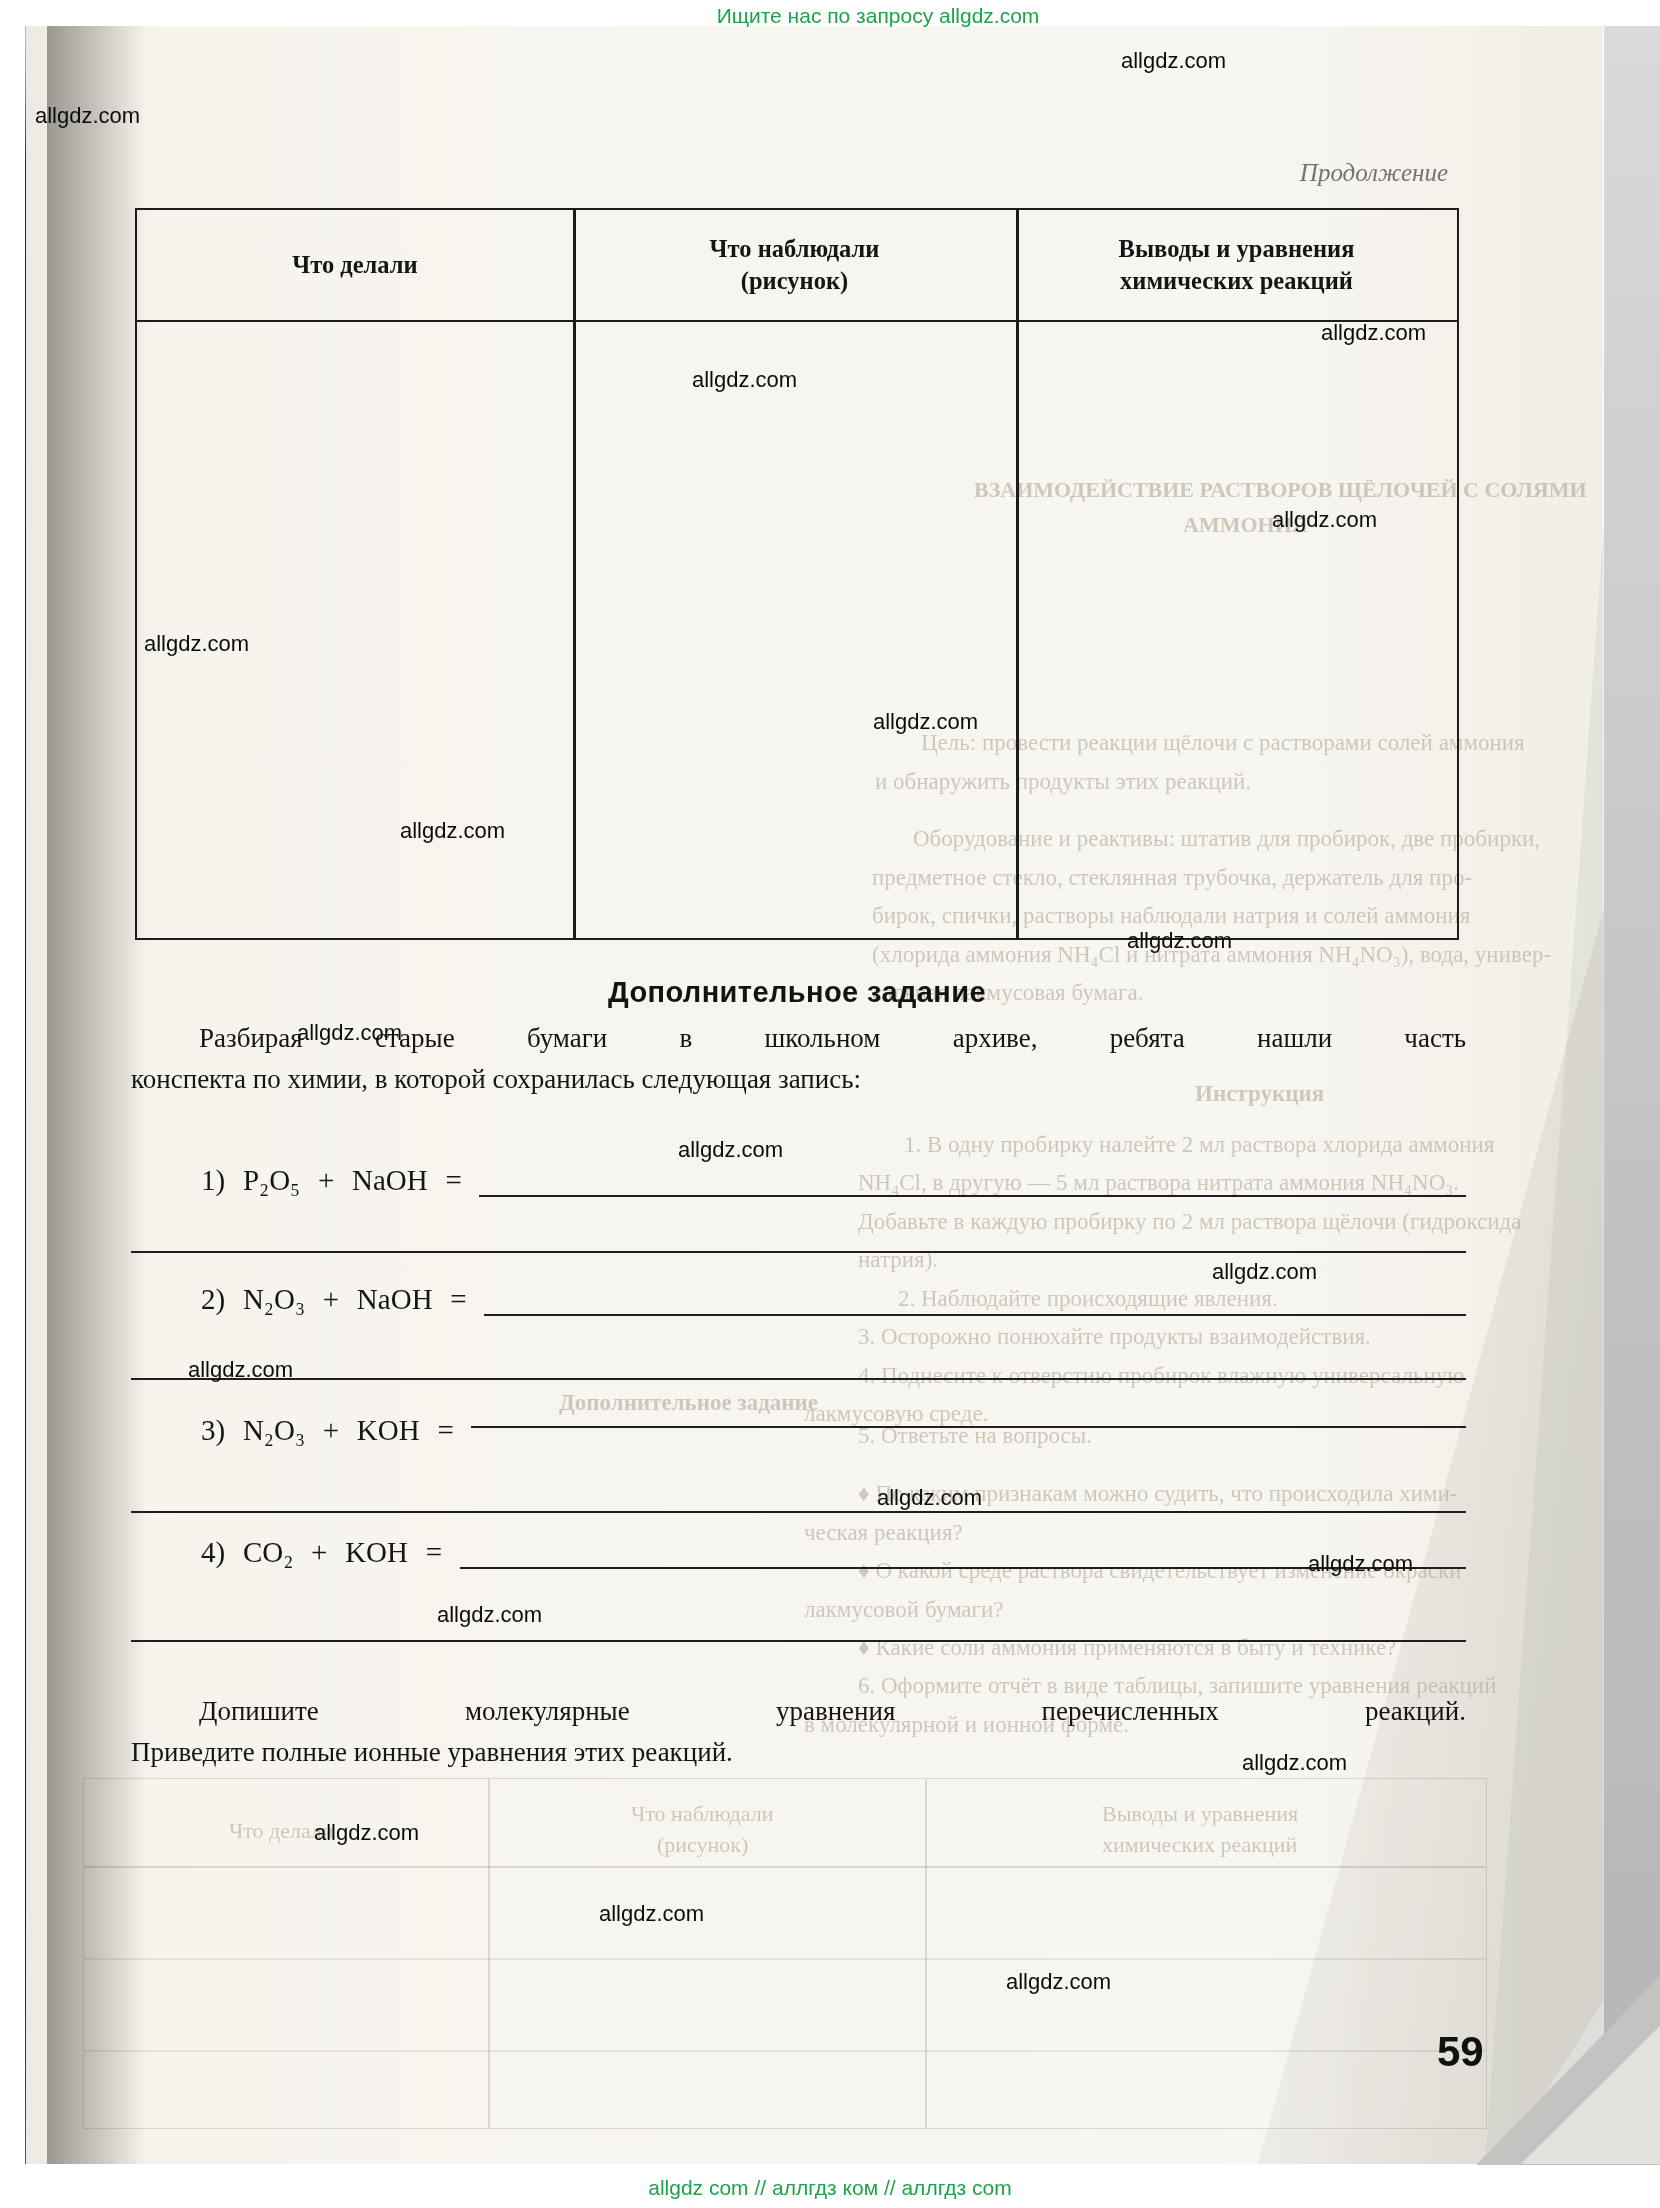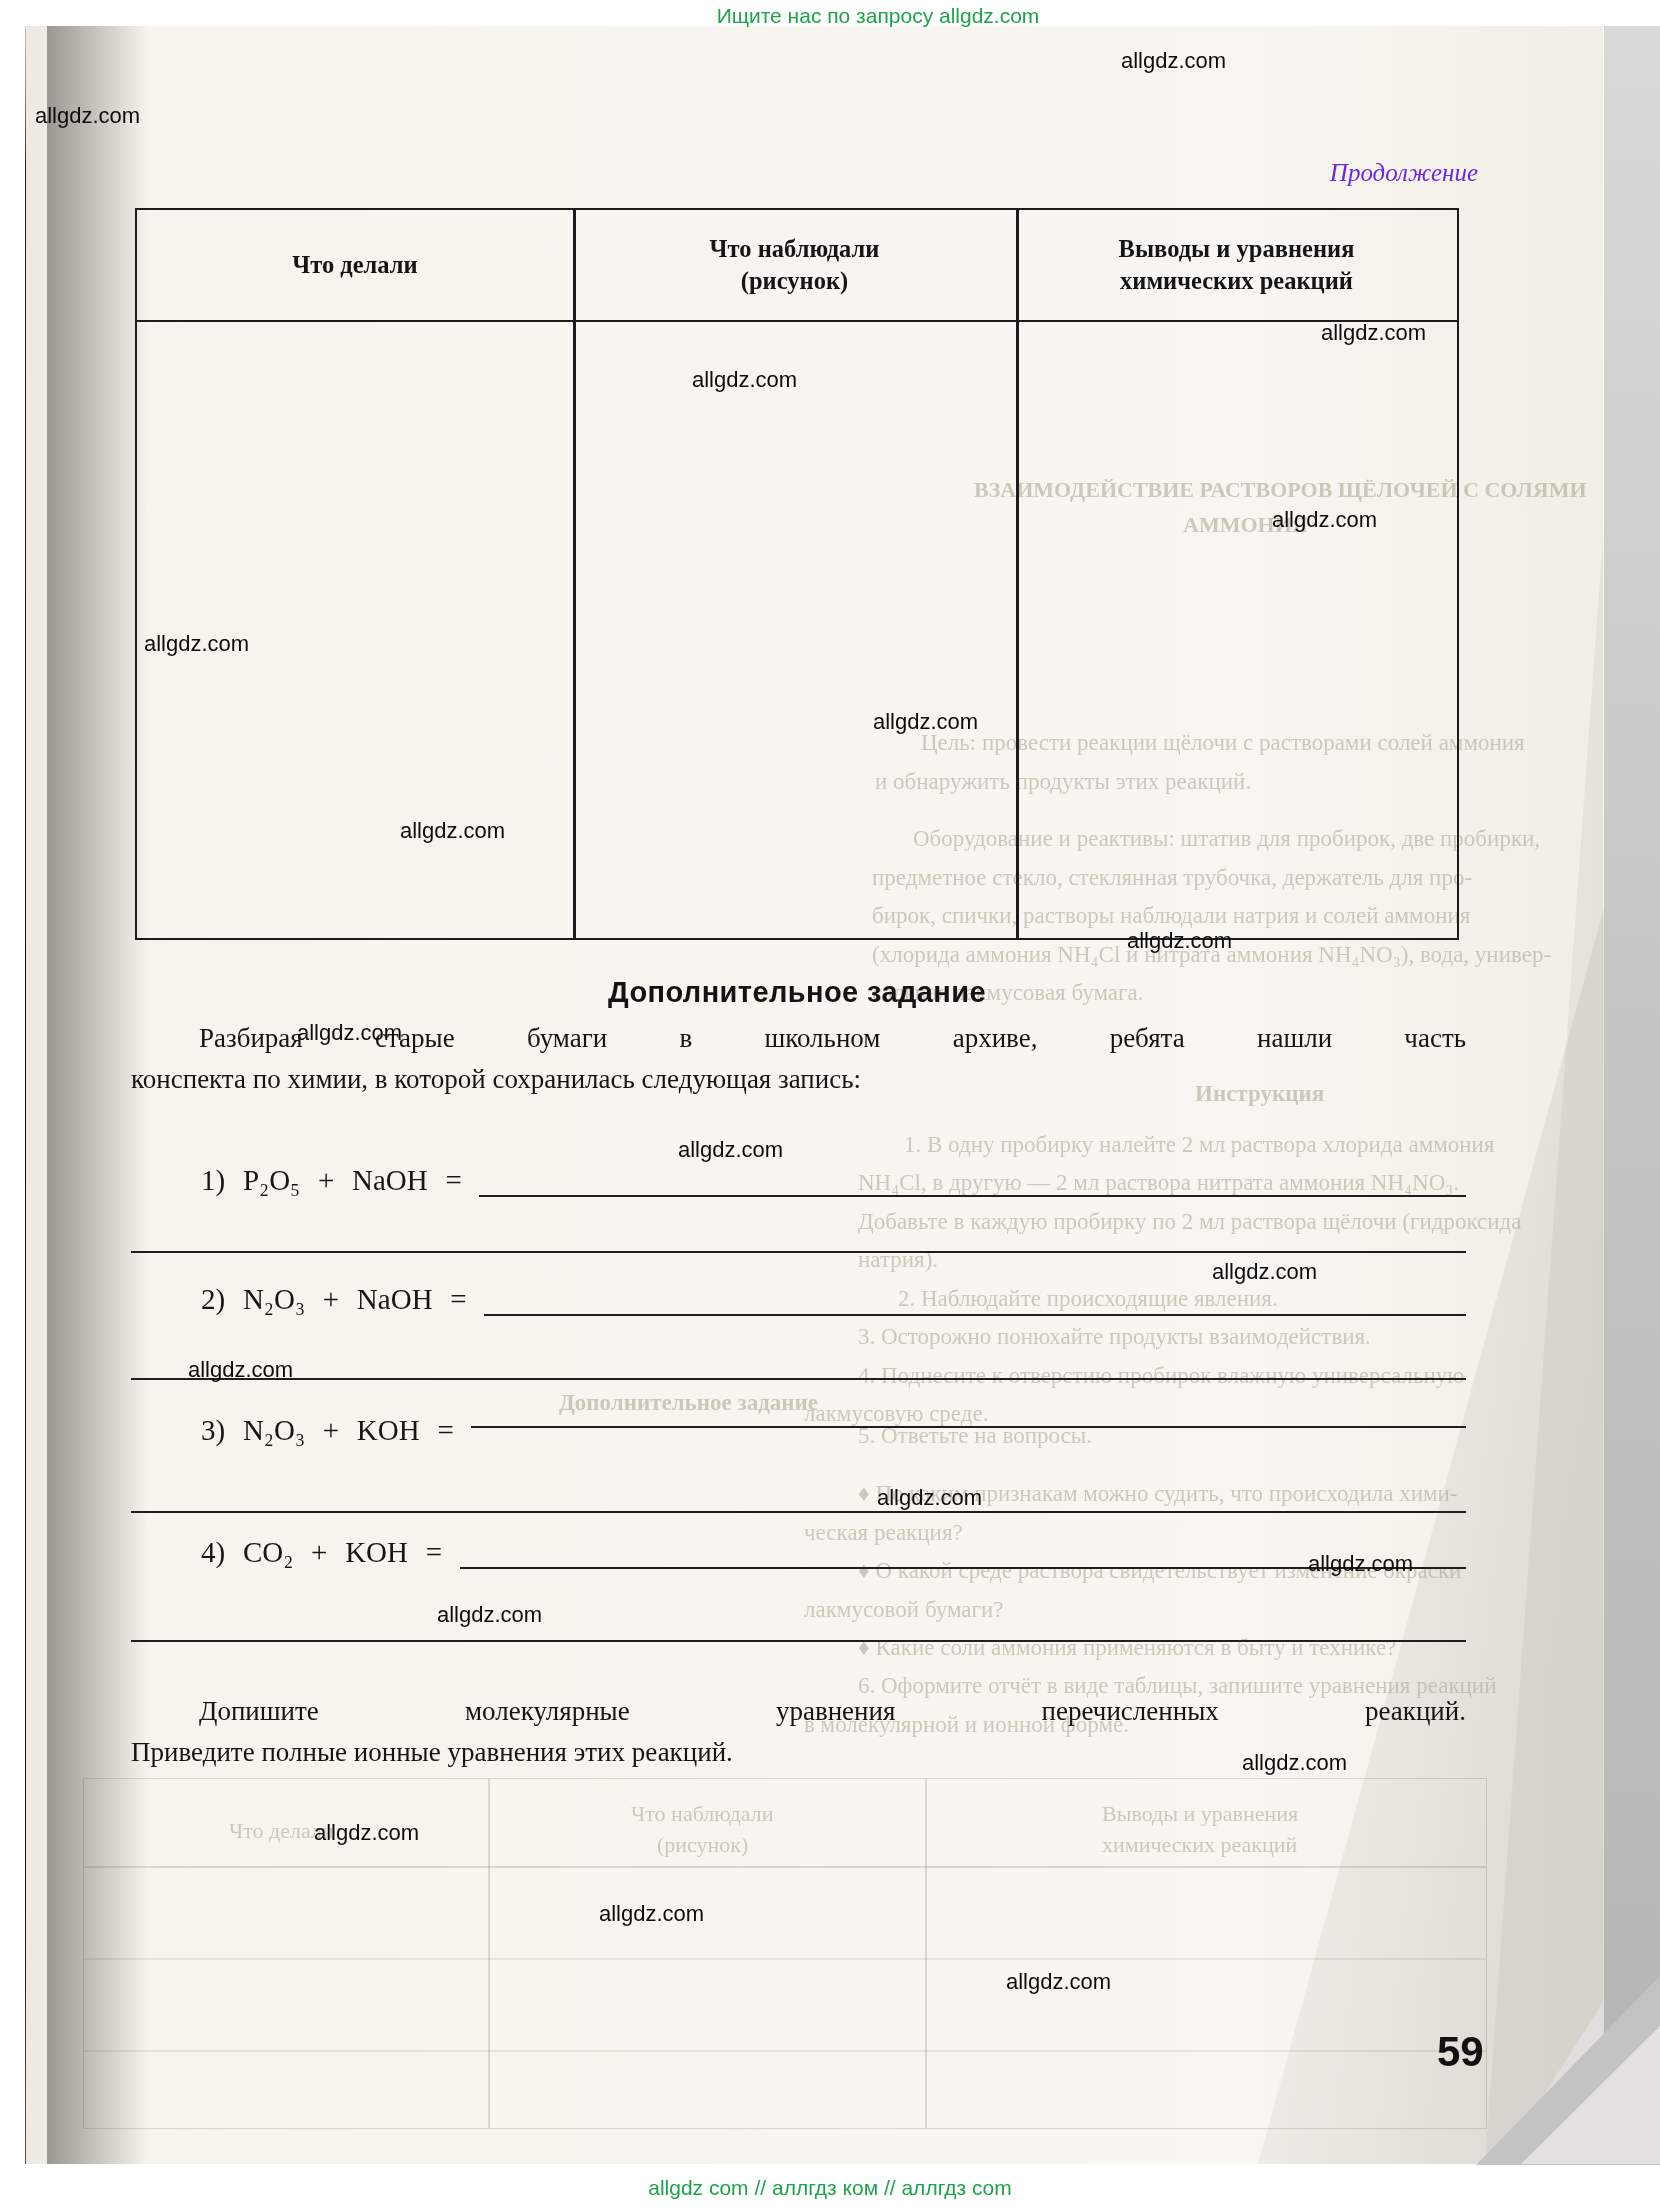--- a/index.html
+++ b/index.html
@@ -27,21 +27,21 @@
     background:rgba(150,146,138,.12);clip-path:polygon(100% 0,100% 100%,0 100%);z-index:2;pointer-events:none;}
 
   
   .banner{position:absolute;left:0;width:100%;text-align:center;color:#1ea24b;
     font:21px "Liberation Sans","DejaVu Sans",sans-serif;z-index:9;}
   .banner.top{top:4.4px;padding-left:48px;}
   .banner.bottom{top:2176px;}
 
   
   .content{position:absolute;left:0;top:0;width:1660px;height:2208px;z-index:5;}
-  .continuation{position:absolute;right:182px;top:159px;font:italic 25px "Liberation Serif",serif;color:#6d28d9;}
+  .continuation{position:absolute;right:212px;top:159px;font:italic 25px "Liberation Serif",serif;color:#737373;}
 
   .lab-table{position:absolute;left:135px;top:208px;width:1324px;height:732px;
     border:2.6px solid #1c1c1c;box-sizing:border-box;}
   .lab-table .v1{position:absolute;left:436px;top:0;bottom:0;width:2.6px;background:#1c1c1c;}
   .lab-table .v2{position:absolute;left:879px;top:0;bottom:0;width:2.6px;background:#1c1c1c;}
   .hdr-row{position:absolute;left:0;top:0;width:100%;height:112px;border-bottom:2.6px solid #1c1c1c;
     box-sizing:border-box;display:flex;}
   .hdr-cell{display:flex;flex-direction:column;justify-content:center;align-items:center;
     font-weight:bold;font-size:24.5px;line-height:32px;color:#151515;}
   .hdr-cell:nth-child(1){width:436px;}
@@ -106,21 +106,21 @@
       <div class="bleed" style="left: 1183px; top: 512px; font-size: 22px; font-weight: 700;">АММОНИЯ</div>
       <div class="bleed" style="left: 921px; top: 730px; font-size: 23px;">Цель: провести реакции щёлочи с растворами солей аммония</div>
       <div class="bleed" style="left: 875px; top: 769px; font-size: 23px;">и обнаружить продукты этих реакций.</div>
       <div class="bleed" style="left: 913px; top: 826px; font-size: 23px;">Оборудование и реактивы: штатив для пробирок, две пробирки,</div>
       <div class="bleed" style="left: 872px; top: 865px; font-size: 23px;">предметное стекло, стеклянная трубочка, держатель для про-</div>
       <div class="bleed" style="left: 872px; top: 903px; font-size: 23px;">бирок, спички, растворы наблюдали натрия и солей аммония</div>
       <div class="bleed" style="left: 872px; top: 942px; font-size: 23px;">(хлорида аммония NH₄Cl и нитрата аммония NH₄NO₃), вода, универ-</div>
       <div class="bleed" style="left: 872px; top: 980px; font-size: 23px;">сальная лакмусовая бумага.</div>
       <div class="bleed" style="left: 1195px; top: 1081px; font-size: 23px; font-weight: 700;">Инструкция</div>
       <div class="bleed" style="left: 904px; top: 1132px; font-size: 23px;">1. В одну пробирку налейте 2 мл раствора хлорида аммония</div>
-      <div class="bleed" style="left: 858px; top: 1170px; font-size: 23px;">NH₄Cl, в другую — 2 мл раствора нитрата аммония NH₄NO₃.</div>
+      <div class="bleed" style="left: 858px; top: 1170px; font-size: 23px;">NH₄Cl, в другую — 5 мл раствора нитрата аммония NH₄NO₃.</div>
       <div class="bleed" style="left: 858px; top: 1209px; font-size: 23px;">Добавьте в каждую пробирку по 2 мл раствора щёлочи (гидроксида</div>
       <div class="bleed" style="left: 858px; top: 1247px; font-size: 23px;">натрия).</div>
       <div class="bleed" style="left: 898px; top: 1286px; font-size: 23px;">2. Наблюдайте происходящие явления.</div>
       <div class="bleed" style="left: 858px; top: 1324px; font-size: 23px;">3. Осторожно понюхайте продукты взаимодействия.</div>
       <div class="bleed" style="left: 858px; top: 1363px; font-size: 23px;">4. Поднесите к отверстию пробирок влажную универсальную</div>
       <div class="bleed" style="left: 804px; top: 1401px; font-size: 23px;">лакмусовую среде.</div>
       <div class="bleed" style="left: 858px; top: 1423px; font-size: 23px;">5. Ответьте на вопросы.</div>
       <div class="bleed" style="left: 559px; top: 1390px; font-size: 23px; font-weight: 700;">Дополнительное задание</div>
       <div class="bleed" style="left: 858px; top: 1481px; font-size: 23px;">♦ По каким признакам можно судить, что происходила хими-</div>
       <div class="bleed" style="left: 804px; top: 1520px; font-size: 23px;">ческая реакция?</div>

